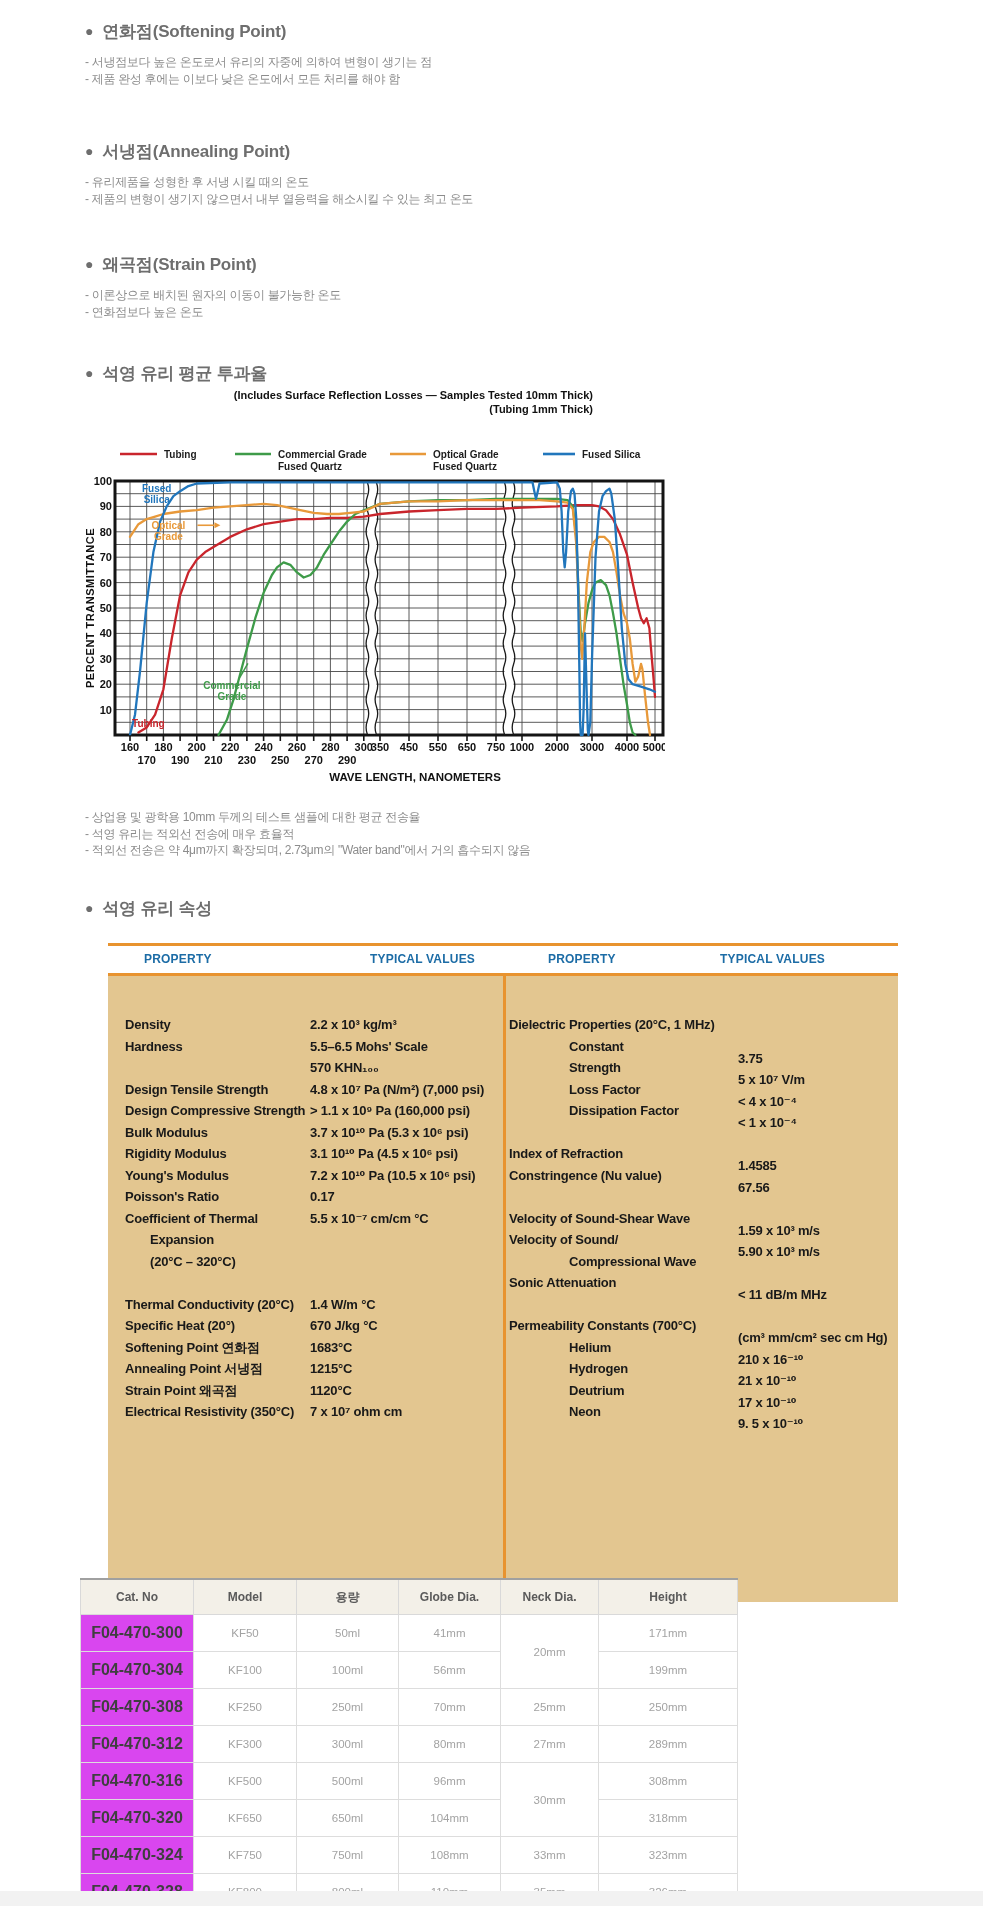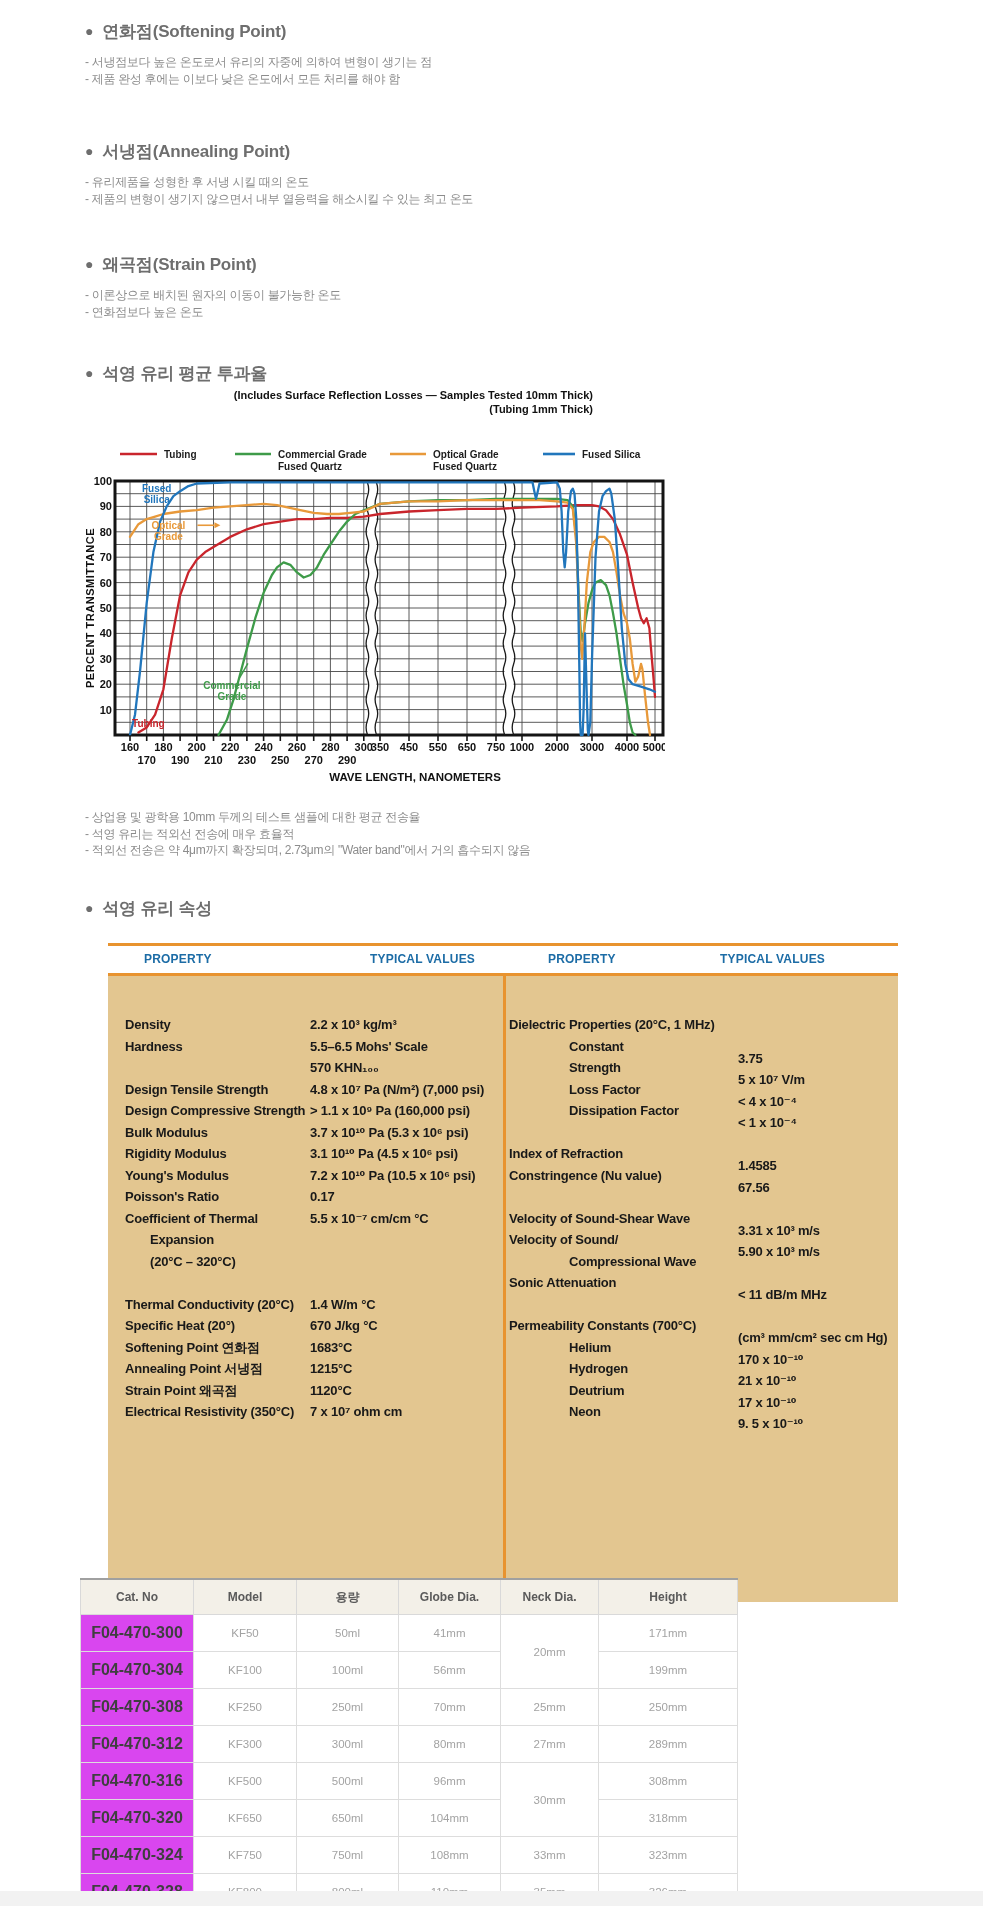--- a/index.html
+++ b/index.html
@@ -283,27 +283,27 @@
     <div class="props-col right" id="props-right">
         <div class="prow"><span class="pname">Dielectric Properties (20°C, 1 MHz)</span><span class="pval"></span></div>
         <div class="prow"><span class="pname ind">Constant</span><span class="pval">3.75</span></div>
         <div class="prow"><span class="pname ind">Strength</span><span class="pval">5 x 10⁷ V/m</span></div>
         <div class="prow"><span class="pname ind">Loss Factor</span><span class="pval">&lt; 4 x 10⁻⁴</span></div>
         <div class="prow"><span class="pname ind">Dissipation Factor</span><span class="pval">&lt; 1 x 10⁻⁴</span></div>
         <div class="prow"></div>
         <div class="prow"><span class="pname">Index of Refraction</span><span class="pval">1.4585</span></div>
         <div class="prow"><span class="pname">Constringence (Nu value)</span><span class="pval">67.56</span></div>
         <div class="prow"></div>
-        <div class="prow"><span class="pname">Velocity of Sound-Shear Wave</span><span class="pval">3.31 x 10³ m/s</span></div>
+        <div class="prow"><span class="pname">Velocity of Sound-Shear Wave</span><span class="pval">1.59 x 10³ m/s</span></div>
         <div class="prow"><span class="pname">Velocity of Sound/</span><span class="pval">5.90 x 10³ m/s</span></div>
         <div class="prow"><span class="pname ind">Compressional Wave</span><span class="pval"></span></div>
         <div class="prow"><span class="pname">Sonic Attenuation</span><span class="pval">&lt; 11 dB/m MHz</span></div>
         <div class="prow"></div>
         <div class="prow"><span class="pname">Permeability Constants (700°C)</span><span class="pval">(cm³ mm/cm² sec cm Hg)</span></div>
-        <div class="prow"><span class="pname ind">Helium</span><span class="pval">170 x 10⁻¹⁰</span></div>
+        <div class="prow"><span class="pname ind">Helium</span><span class="pval">210 x 16⁻¹⁰</span></div>
         <div class="prow"><span class="pname ind">Hydrogen</span><span class="pval">21 x 10⁻¹⁰</span></div>
         <div class="prow"><span class="pname ind">Deutrium</span><span class="pval">17 x 10⁻¹⁰</span></div>
         <div class="prow"><span class="pname ind">Neon</span><span class="pval">9. 5 x 10⁻¹⁰</span></div>
       </div>
   </div>
 </div>
 
 <div class="prod-wrap">
   <table class="prod" id="product-table">
       <colgroup>

